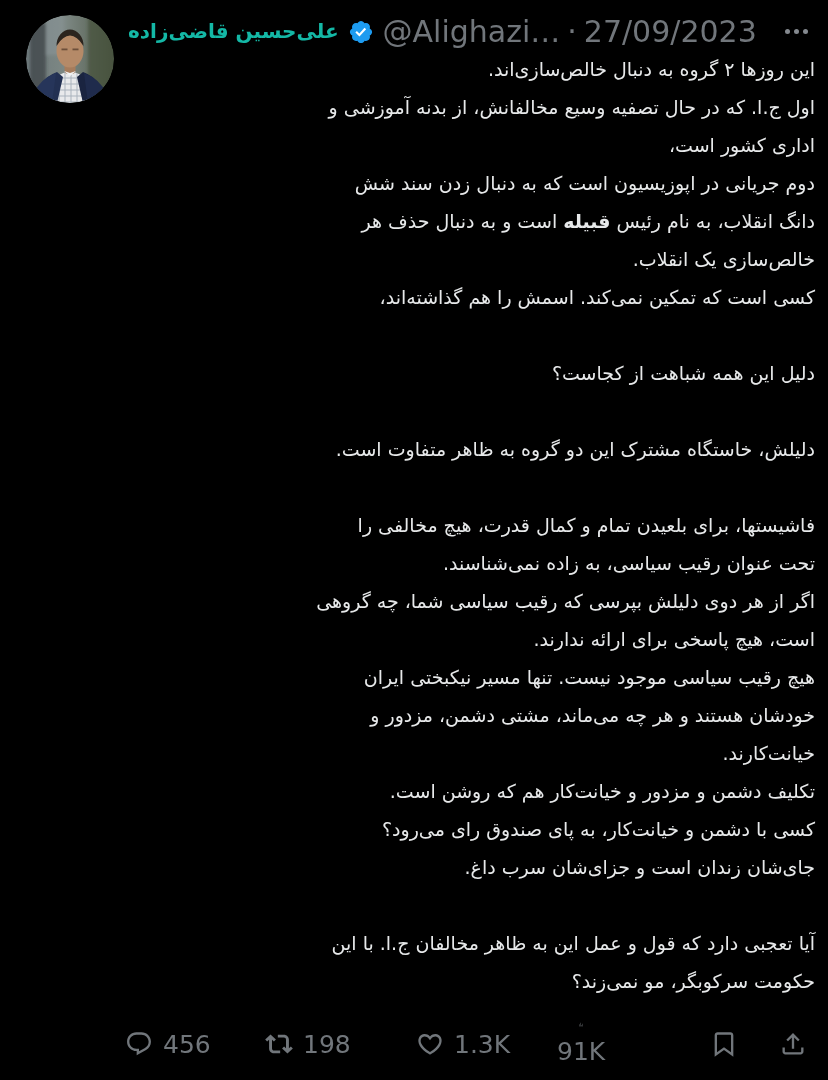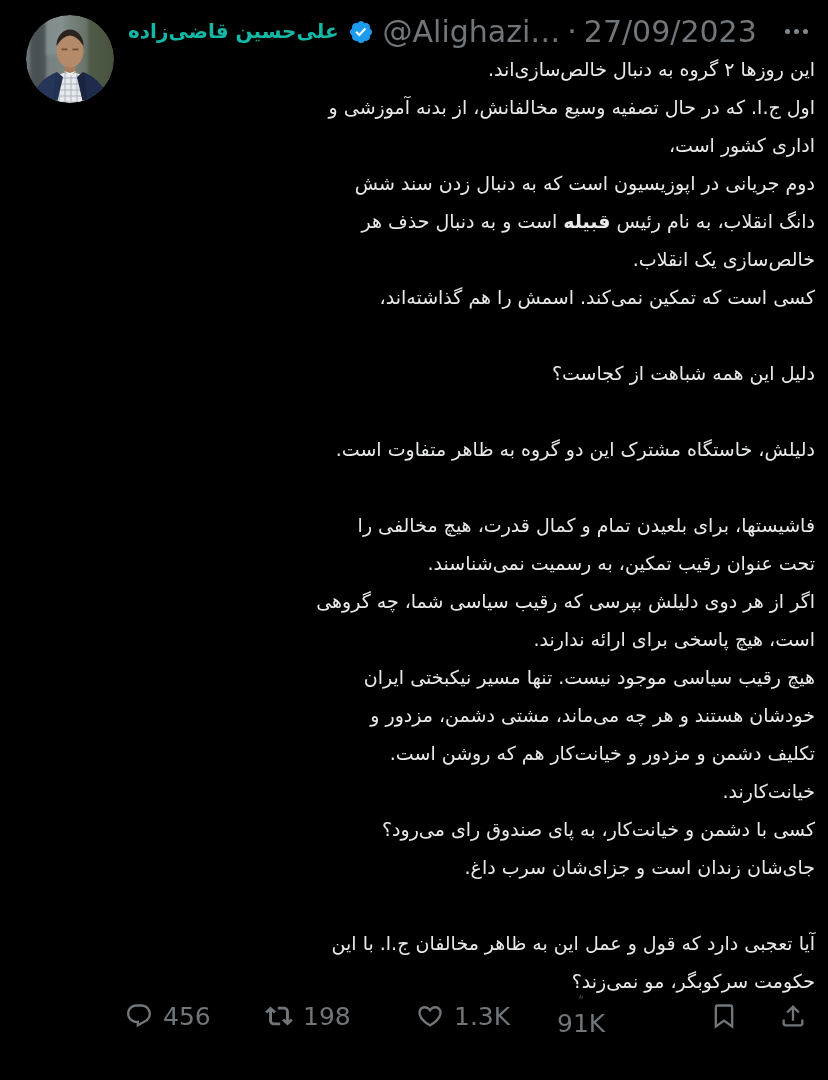--- a/index.html
+++ b/index.html
@@ -25,21 +25,21 @@
   .more i{width:5px;height:5px;border-radius:50%;background:#84898f;display:block;}
   
   .body{
     position:absolute;top:50px;left:13px;right:13px;
     direction:rtl;text-align:right;color:#e7e9ea;
     font-size:19px;
   }
   .line{height:38px;line-height:38px;white-space:nowrap;}
   .line .b{font-weight:700;}
   
-  .actions{position:absolute;left:0;top:994px;width:828px;height:44px;}
+  .actions{position:absolute;left:0;top:1022px;width:828px;height:44px;}
   .act{
     position:absolute;top:0;height:44px;display:flex;align-items:center;gap:10px;
     color:#71767b;font-size:25px;cursor:pointer;
   }
   .act svg{display:block;}
   .a-reply{left:125px;} .a-repost{left:265px;} .a-like{left:416px;}
   .a-views{left:557px;flex-direction:column;} .a-bookmark{left:710px;} .a-share{left:779px;}
 </style>
 </head>
 <body>
@@ -113,27 +113,27 @@
     <div class="line">دوم جریانی در اپوزیسیون است که به دنبال زدن سند شش</div>
     <div class="line"><span>دانگ انقلاب، به نام رئیس </span><span class="b">قبیله</span><span> است و به دنبال حذف هر</span></div>
     <div class="line">خالص‌سازی یک انقلاب.</div>
     <div class="line">کسی است که تمکین نمی‌کند. اسمش را هم گذاشته‌اند،</div>
     <div class="line"></div>
     <div class="line">دلیل این همه شباهت از کجاست؟</div>
     <div class="line"></div>
     <div class="line">دلیلش، خاستگاه مشترک این دو گروه به ظاهر متفاوت است.</div>
     <div class="line"></div>
     <div class="line">فاشیستها، برای بلعیدن تمام و کمال قدرت، هیچ مخالفی را</div>
-    <div class="line">تحت عنوان رقیب تمکین، به رسمیت نمی‌شناسند.</div>
+    <div class="line">تحت عنوان رقیب سیاسی، به زاده نمی‌شناسند.</div>
     <div class="line">اگر از هر دوی دلیلش بپرسی که رقیب سیاسی شما، چه گروهی</div>
     <div class="line">است، هیچ پاسخی برای ارائه ندارند.</div>
     <div class="line">هیچ رقیب سیاسی موجود نیست. تنها مسیر نیکبختی ایران</div>
     <div class="line">خودشان هستند و هر چه می‌ماند، مشتی دشمن، مزدور و</div>
+    <div class="line">خیانت‌کارند.</div>
     <div class="line">تکلیف دشمن و مزدور و خیانت‌کار هم که روشن است.</div>
-    <div class="line">خیانت‌کارند.</div>
     <div class="line">کسی با دشمن و خیانت‌کار، به پای صندوق رای می‌رود؟</div>
     <div class="line">جای‌شان زندان است و جزای‌شان سرب داغ.</div>
     <div class="line"></div>
     <div class="line">آیا تعجبی دارد که قول و عمل این به ظاهر مخالفان ج.ا. با این</div>
     <div class="line">حکومت سرکوبگر، مو نمی‌زند؟</div>
   </div>
 
   <div class="actions">
 
     <div class="act a-reply">

